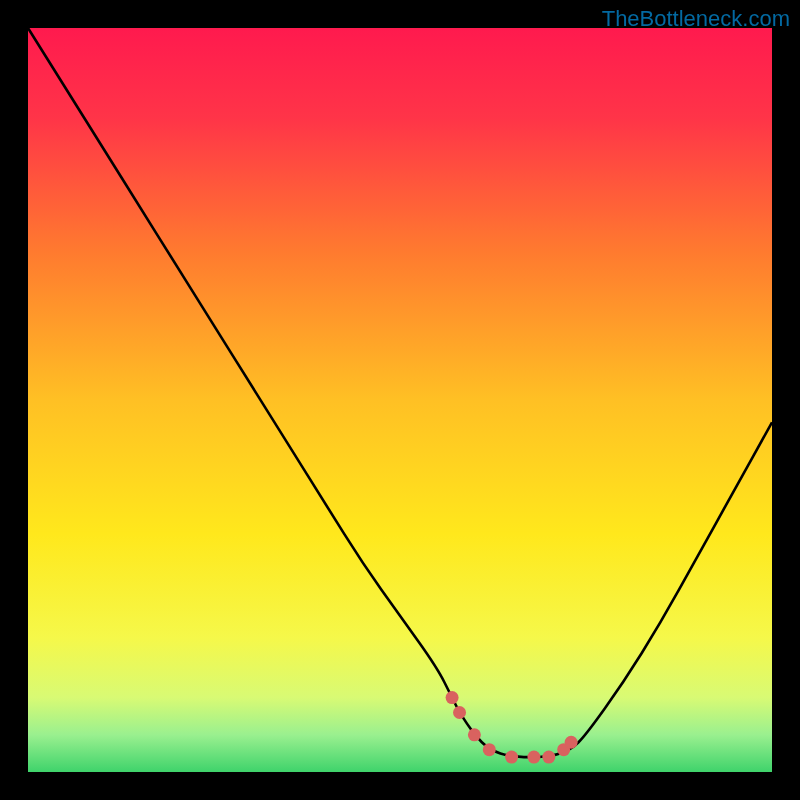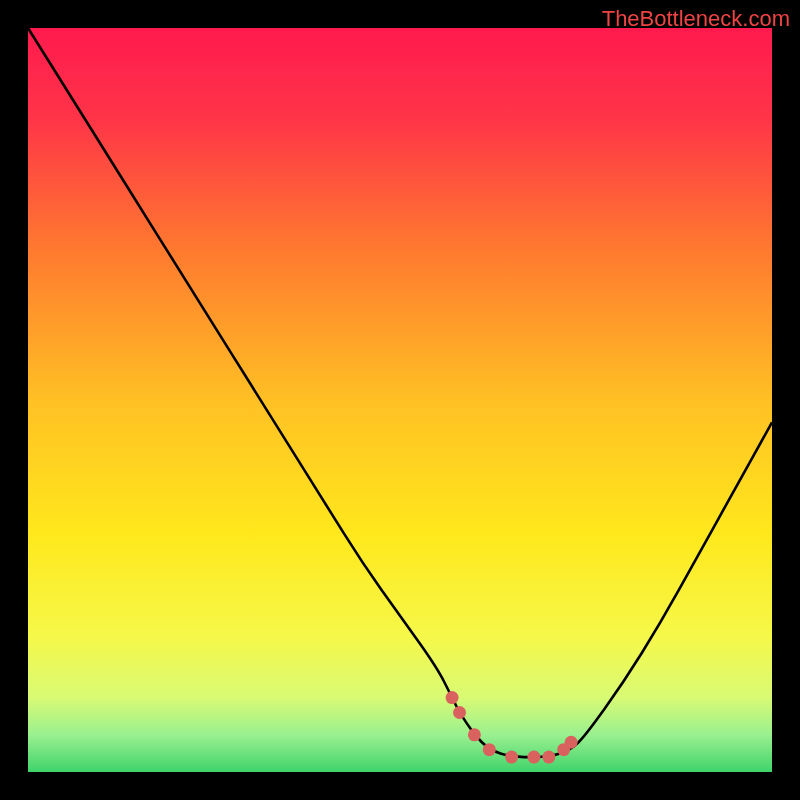--- a/index.html
+++ b/index.html
@@ -1,17 +1,17 @@
 <!DOCTYPE html>
 <html><head>
 <meta charset="utf-8">
 <style>
   * { margin: 0; padding: 0; box-sizing: border-box; }
   body { width: 800px; height: 800px; background: #000; position: relative; font-family: Arial, sans-serif; }
-  .watermark { position: absolute; top: 6px; right: 10px; color: #ef4444; font-size: 22px; font-weight: 500; z-index: 10; text-align: right; }
+  .watermark { position: absolute; top: 6px; right: 10px; color: #0369a1; font-size: 22px; font-weight: 500; z-index: 10; text-align: right; }
   .plot-area { position: absolute; left: 28px; top: 28px; width: 744px; height: 744px; }
   .plot-area svg { display: block; }
 </style>
 </head>
 <body>
 
 <div class="watermark">TheBottleneck.com</div>
 
 <div class="plot-area">
   <svg width="744" height="744" viewBox="0 0 744 744">

